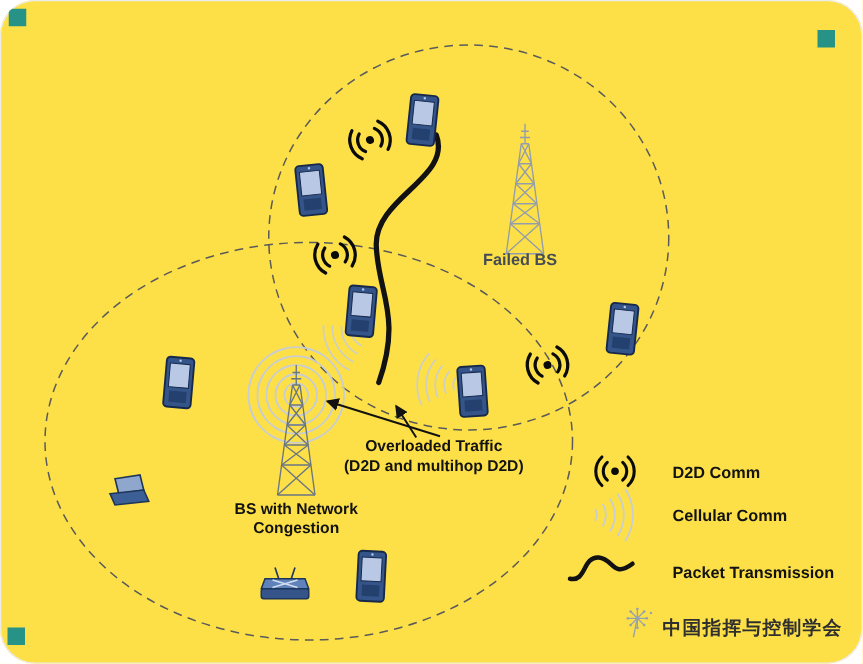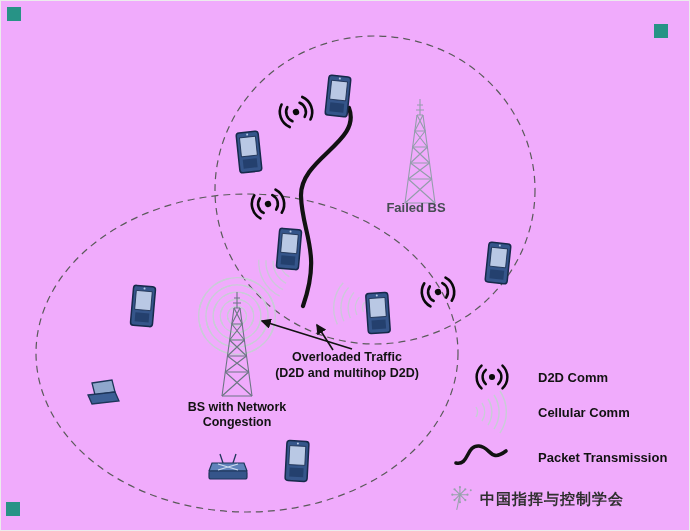--- a/index.html
+++ b/index.html
@@ -1,31 +1,32 @@
 <!DOCTYPE html>
 <html><head>
 <meta charset="utf-8">
 <style>
   html,body{margin:0;padding:0;background:#fff;}
   .canvas{
-    position:relative;width:690px;height:531px;background:#f0abfc;
+    position:relative;width:690px;height:531px;background:#fde047;
     overflow:hidden;font-family:"Liberation Sans",sans-serif;
     box-shadow: inset 0 0 0 1px #ececec;
+    border-radius: 28px;
   }
   .corner-sq{position:absolute;width:14px;height:14px;background:#279386;}
   .corner-sq.tl{left:7px;top:7px;}
   .corner-sq.tr{left:654px;top:24px;}
   .corner-sq.bl{left:6px;top:502px;}
   svg text{font-family:"Liberation Sans",sans-serif;}
   .dashed{fill:none;stroke:#5a5a5a;stroke-width:1.2;stroke-dasharray:7 5;}
   .lbl{font-weight:700;font-size:12.5px;fill:#121212;text-anchor:middle;}
   .lbl-failed{font-weight:700;font-size:13px;fill:#464c53;text-anchor:middle;}
   .legend-label{font-weight:700;font-size:13px;fill:#121212;text-anchor:start;}
   .footer{
-    position:absolute;left:448px;top:486px;display:flex;align-items:center;gap:6px;
+    position:absolute;left:498px;top:486px;display:flex;align-items:flex-end;gap:6px;
   }
   .footer .org-name{font-size:15px;font-weight:600;color:#2f2f2f;letter-spacing:1px;}
 </style>
 </head>
 <body>
 
 <div class="canvas">
 
   <div class="corner-sq tl"></div>
   <div class="corner-sq tr"></div>

